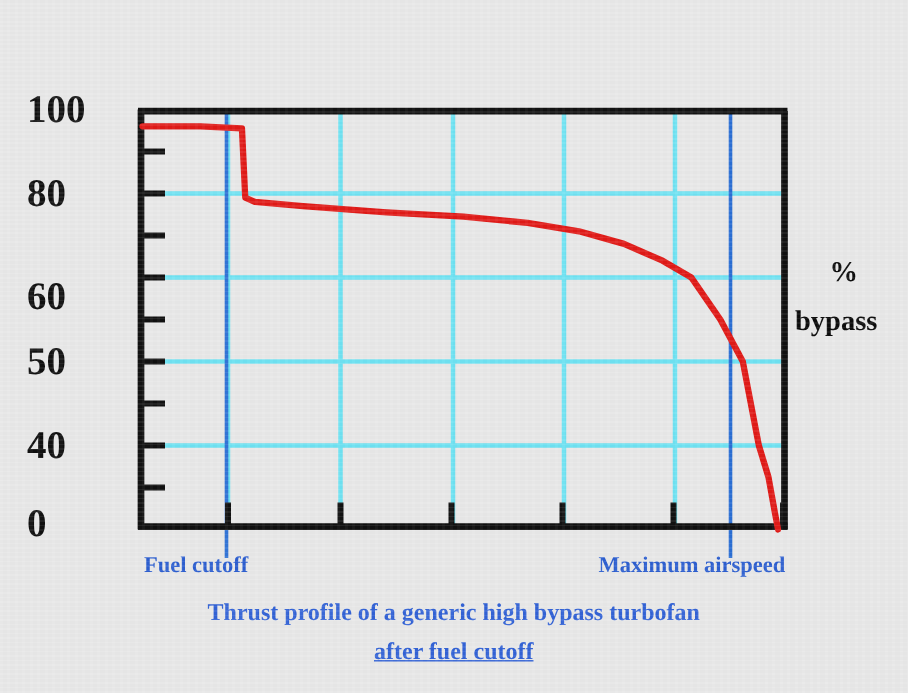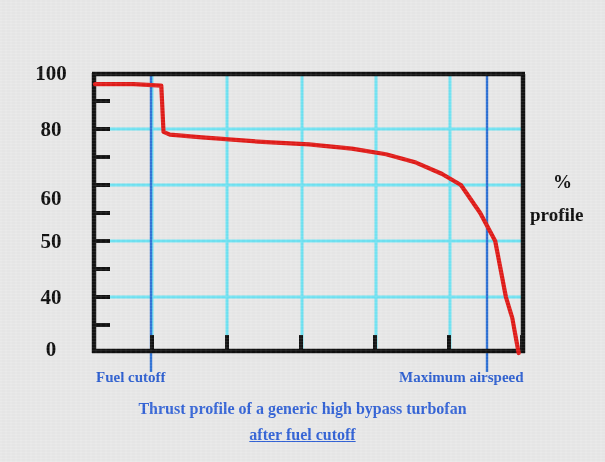--- a/index.html
+++ b/index.html
@@ -35,23 +35,23 @@
     left: 0;
     top: 0;
   }
   .txt {
     position: absolute;
     white-space: pre;
     line-height: 1;
   }
   .ytick-label {
     font-weight: bold;
-    font-size: 21px;
+    font-size: 26px;
     color: #111111;
-    text-align: center;
+    text-align: left;
     transform: translateY(-50%);
   }
   .axis-title {
     font-weight: bold;
     font-size: 19px;
     color: #0d0d0d;
     text-align: left;
   }
   .marker-label {
     font-weight: bold;
@@ -126,21 +126,21 @@
   </svg>
 
   <div class="txt ytick-label" style="left:18px; top:73px; width:66px;">100</div>
   <div class="txt ytick-label" style="left:18px; top:129px; width:66px;">80</div>
   <div class="txt ytick-label" style="left:18px; top:198px; width:66px;">60</div>
   <div class="txt ytick-label" style="left:18px; top:241px; width:66px;">50</div>
   <div class="txt ytick-label" style="left:18px; top:297px; width:66px;">40</div>
   <div class="txt ytick-label" style="left:18px; top:349px; width:66px;">0</div>
 
   <div class="txt axis-title" style="left:553px; top:172px;">%</div>
-  <div class="txt axis-title" style="left:530px; top:205px;">profile</div>
+  <div class="txt axis-title" style="left:530px; top:205px;">bypass</div>
 
   <div class="txt marker-label" style="left:96px; top:370px;">Fuel cutoff</div>
   <div class="txt caption-line" style="top:401px;">Thrust profile of a generic high bypass turbofan</div>
 
   <div class="txt marker-label" style="left:399px; top:370px;">Maximum airspeed</div>
   <div class="txt caption-line" style="top:427px;text-decoration:underline;">after fuel cutoff</div>
 
 </div>
 
 <div id="noise"></div>

